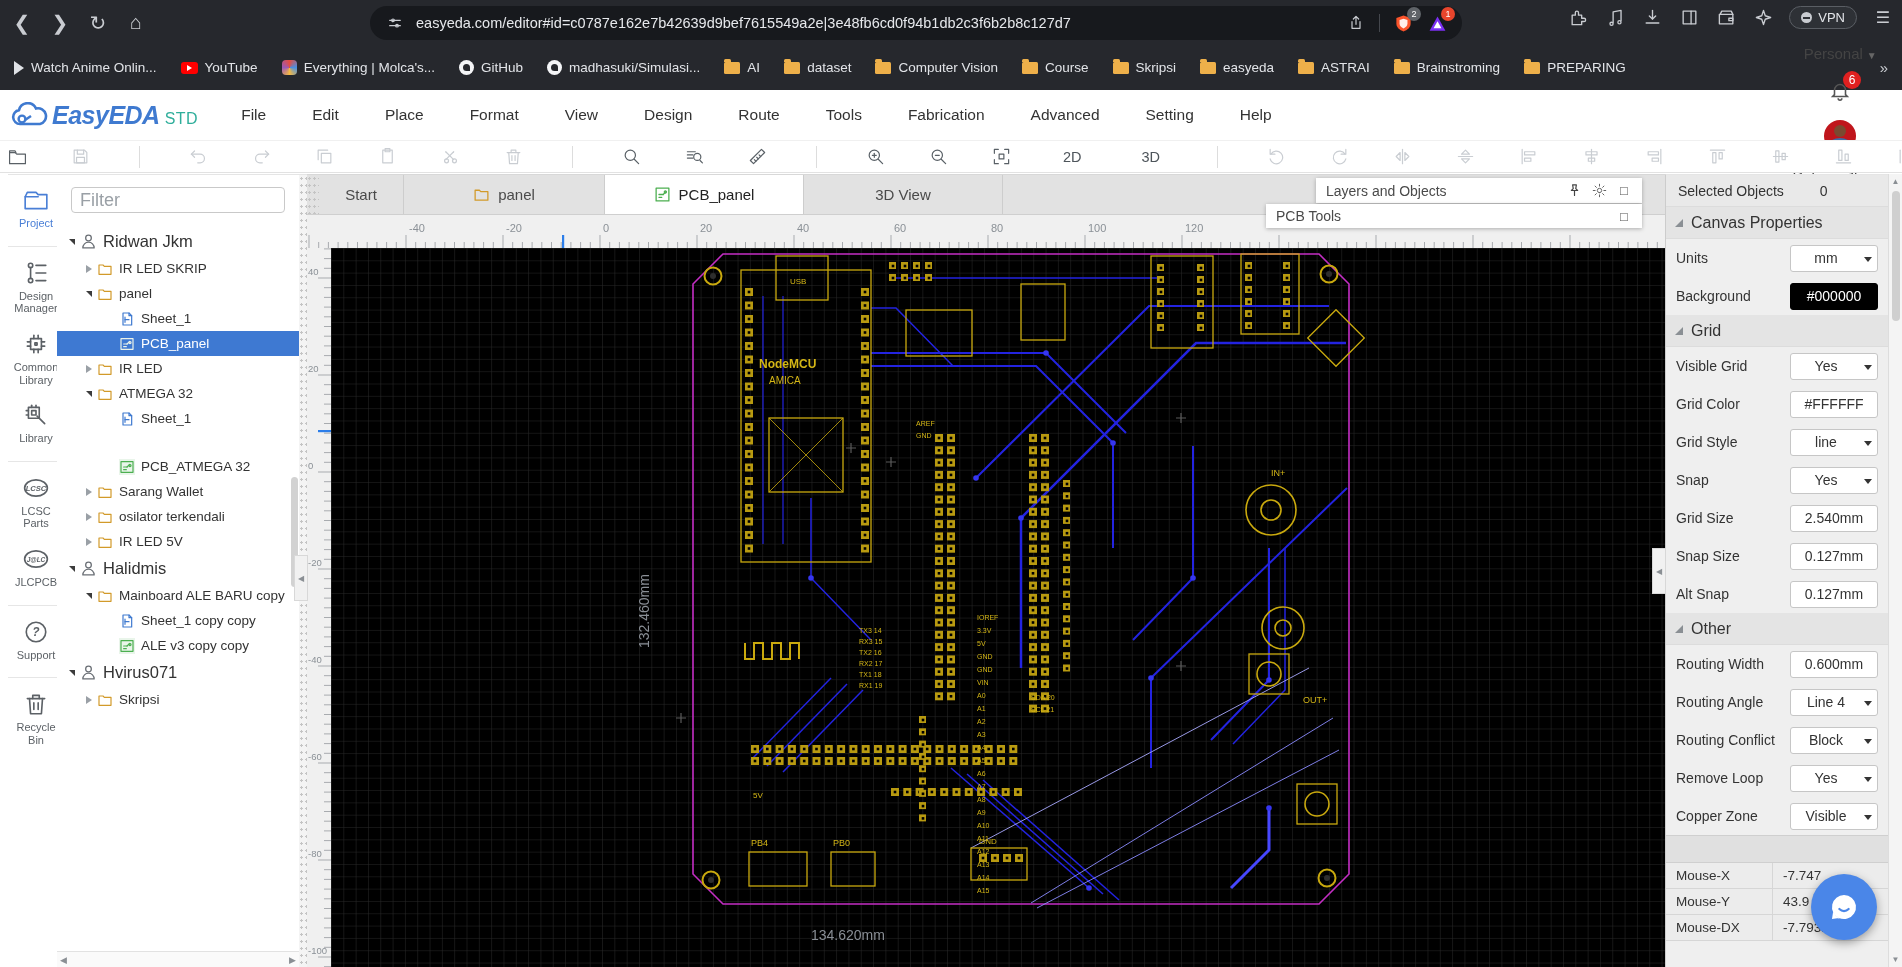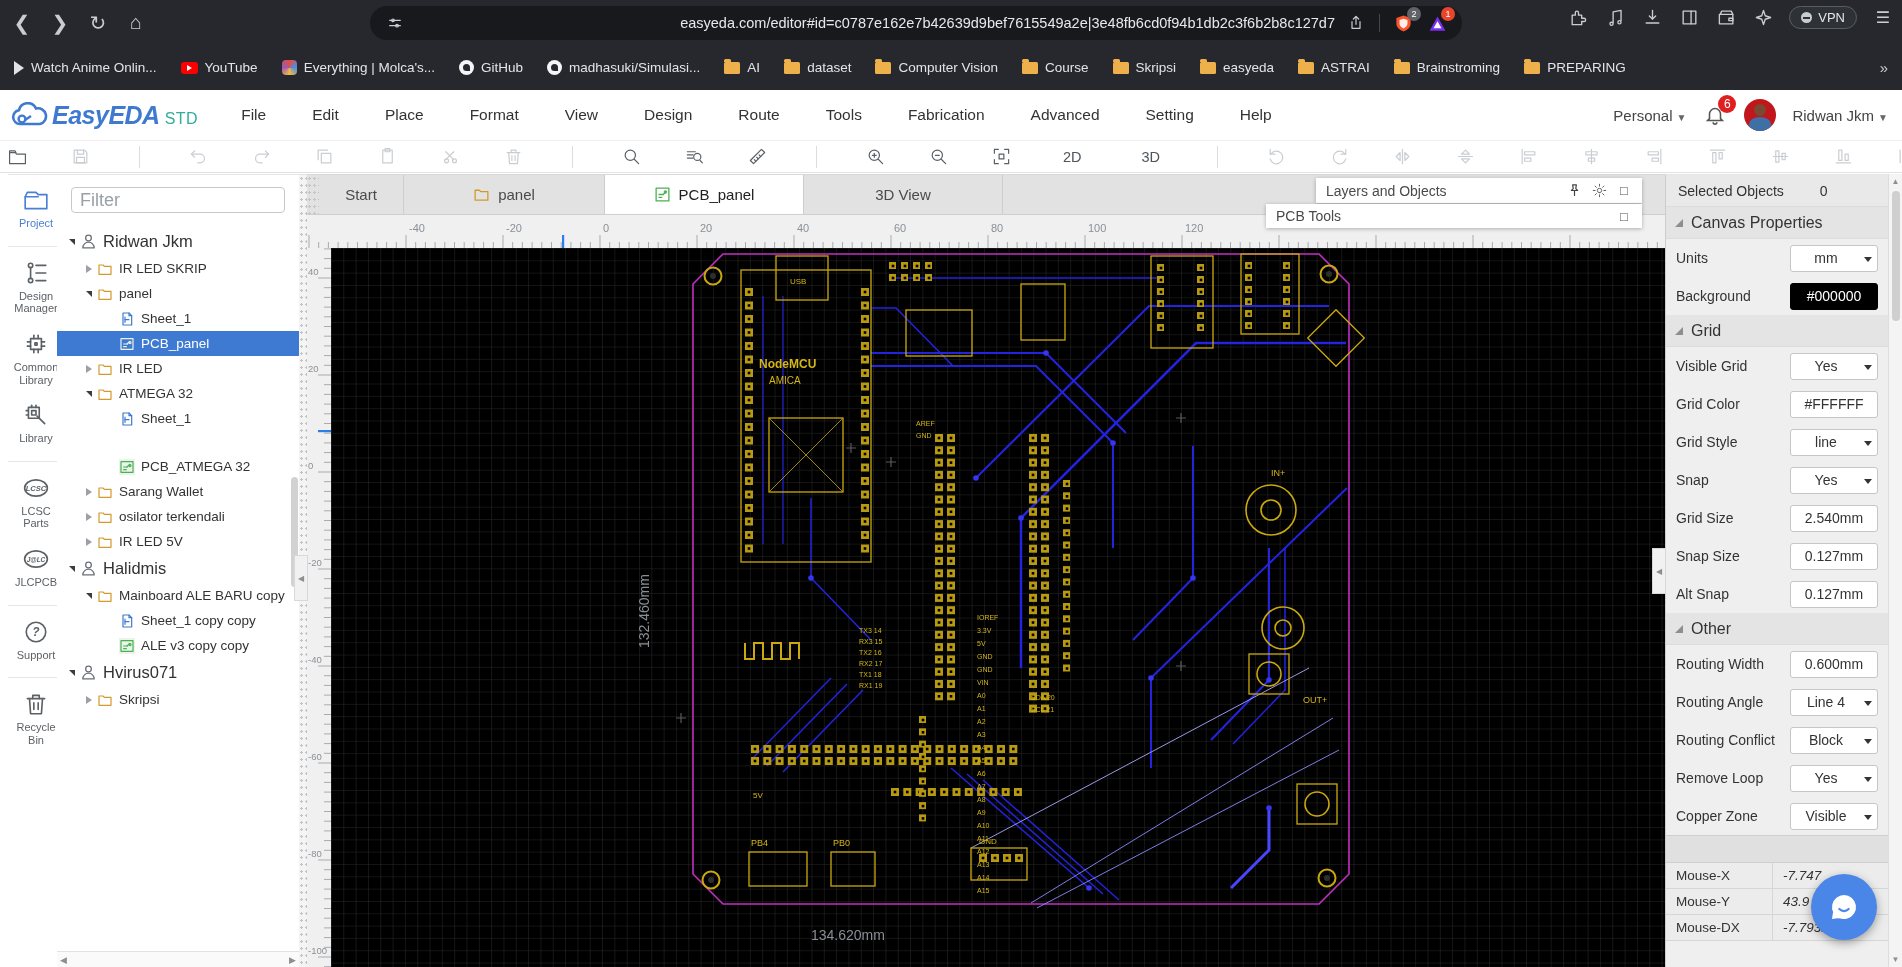--- a/index.html
+++ b/index.html
@@ -3,21 +3,21 @@
 <meta charset="utf-8">
 <style>
   html,body{margin:0;padding:0;background:#26282d;}
   #root{position:relative;width:1902px;height:967px;background:#fff;font-family:"Liberation Sans",sans-serif;overflow:hidden;}
 
   
   .chrome{position:absolute;top:0;left:0;right:0;height:90px;background:#26282d;}
   .nav-row{position:relative;height:45px;display:flex;align-items:center;color:#c9ccd1;}
   .nav-btn{width:32px;height:32px;margin-left:6px;display:flex;align-items:center;justify-content:center;font-size:20px;border-radius:50%;cursor:default;}
   .url-pill{position:absolute;left:370px;top:6px;width:1092px;height:34px;border-radius:17px;background:#17191d;display:flex;align-items:center;gap:10px;padding:0 14px;box-sizing:border-box;}
-  .url-text{color:#e6e8ec;font-size:14.5px;white-space:nowrap;overflow:hidden;flex:1;text-align:right;}
+  .url-text{color:#e6e8ec;font-size:14.5px;white-space:nowrap;overflow:hidden;flex:1;}
   .pill-ico{display:flex;align-items:center;justify-content:center;width:22px;height:22px;position:relative;color:#c9ccd1;}
   .pill-right{display:flex;align-items:center;gap:12px;}
   .pill-div{width:1px;height:18px;background:#44474d;}
   .mini-badge{position:absolute;top:-5px;right:-7px;background:#5f6368;color:#fff;border-radius:50%;width:14px;height:14px;font-size:9px;display:flex;align-items:center;justify-content:center;}
   .mini-badge.red{background:#e8452c;}
   .chrome-right{position:absolute;right:8px;top:6px;display:flex;align-items:center;gap:15px;color:#c9ccd1;}
   .cr-ico{width:22px;height:22px;display:flex;align-items:center;justify-content:center;}
   .vpn-pill{border:1px solid #5a5e64;border-radius:15px;padding:3px 11px;font-size:13px;display:flex;gap:6px;align-items:center;background:#2e3136;color:#e3e5e9;}
   .vpn-dot{width:11px;height:11px;border-radius:50%;background:#c9ccd1;display:inline-block;position:relative;}
   .vpn-dot::after{content:"";position:absolute;left:2px;top:4.5px;width:7px;height:2px;background:#2e3136;}
@@ -33,21 +33,21 @@
   .bm-play{width:0;height:0;border-left:10px solid #dfe2e6;border-top:7px solid transparent;border-bottom:7px solid transparent;flex:none;}
   .bm-more{margin-left:auto;font-size:15px;color:#c9ccd1;}
 
   
   .app-header{position:absolute;top:90px;left:0;right:0;height:50px;background:#fff;display:flex;align-items:center;}
   .logo{display:flex;align-items:center;margin-left:10px;}
   .logo-text{font-size:25px;font-weight:bold;font-style:italic;color:#3f7ad0;letter-spacing:-.5px;margin-left:4px;}
   .logo-std{font-size:16px;color:#2fae9b;margin-left:5px;margin-top:8px;letter-spacing:.5px;}
   .menus{display:flex;margin-left:28px;gap:16px;font-size:15.5px;color:#333;}
   .menu-item{padding:6px 15px;cursor:default;}
-  .header-right{margin-left:auto;display:flex;align-items:center;gap:16px;margin-right:14px;font-size:15px;color:#444;}
+  .header-right{margin-left:auto;display:flex;align-items:center;gap:16px;margin-right:14px;font-size:15px;color:#444;flex-direction:column;}
   .hcaret{font-size:10px;color:#666;margin-left:4px;}
   .bell-wrap{position:relative;width:26px;height:26px;display:flex;align-items:center;justify-content:center;}
   .bell-badge{position:absolute;top:-7px;right:-8px;background:#e02020;color:#fff;border-radius:50%;min-width:18px;height:18px;font-size:12px;display:flex;align-items:center;justify-content:center;}
   .avatar{width:32px;height:32px;border-radius:50%;background:#c0161c;position:relative;overflow:hidden;flex:none;}
   .avatar::before{content:"";position:absolute;left:10px;top:5px;width:12px;height:12px;border-radius:50%;background:#7a4a30;}
   .avatar::after{content:"";position:absolute;left:5px;top:18px;width:22px;height:14px;border-radius:50% 50% 0 0;background:#3e6fa5;}
 
   
   .toolbar{position:absolute;top:140px;left:0;right:0;height:33px;background:#fff;border-top:1px solid #f0f0f0;border-bottom:1px solid #e2e2e2;display:flex;align-items:center;padding-left:8px;box-sizing:border-box;gap:44px;}
   .tb-btn{width:36px;height:27px;display:flex;align-items:center;justify-content:center;border-radius:3px;}
@@ -106,21 +106,21 @@
   .rp-tri{width:0;height:0;border-bottom:8px solid #8a8f94;border-left:8px solid transparent;transform:rotate(0deg);}
   .rp-row{height:38px;display:flex;align-items:center;padding:0 10px;}
   .rp-label{flex:1;font-size:14px;color:#333;}
   .rp-ctl{width:88px;height:27px;background:#fff;border:1px solid #c6c6c6;border-radius:3px;display:flex;align-items:center;justify-content:center;font-size:14px;position:relative;box-sizing:border-box;overflow:hidden;white-space:nowrap;}
   .rp-ctl.select{padding-right:16px;}
   .rp-ctl.select::after{content:"";position:absolute;right:5px;top:11px;border-top:5px solid #333;border-left:4px solid transparent;border-right:4px solid transparent;}
   .rp-ctl.color{background:#000;color:#fff;border-color:#000;}
   .rp-gap{height:26px;background:#e0e0e0;border-top:1px solid #cfcfcf;border-bottom:1px solid #cfcfcf;}
   .rp-mrow{height:25px;display:flex;align-items:stretch;border-bottom:1px solid #d6d6d6;font-size:13.5px;background:#ececec;}
   .rp-mlabel{width:96px;padding-left:10px;border-right:1px solid #d6d6d6;display:flex;align-items:center;}
-  .rp-mval{padding-left:10px;display:flex;align-items:center;font-style:italic;}
+  .rp-mval{padding-left:10px;display:flex;align-items:center;}
   .pscroll{position:absolute;top:174px;left:1888px;width:14px;bottom:0;background:#f4f4f4;border-left:1px solid #ddd;display:flex;flex-direction:column;align-items:center;color:#8a8f94;font-size:8px;padding:3px 0;box-sizing:border-box;}
   .pthumb{width:8px;height:130px;background:#cfcfcf;border-radius:4px;margin-top:5px;}
   .pscroll .down{margin-top:auto;}
 
   .chat{position:absolute;left:1811px;top:874px;width:66px;height:66px;border-radius:50%;background:#4a86e8;box-shadow:0 3px 10px rgba(0,0,0,.35);display:flex;align-items:center;justify-content:center;z-index:30;}
 </style>
 </head>
 <body>
 
 <div id="root">

